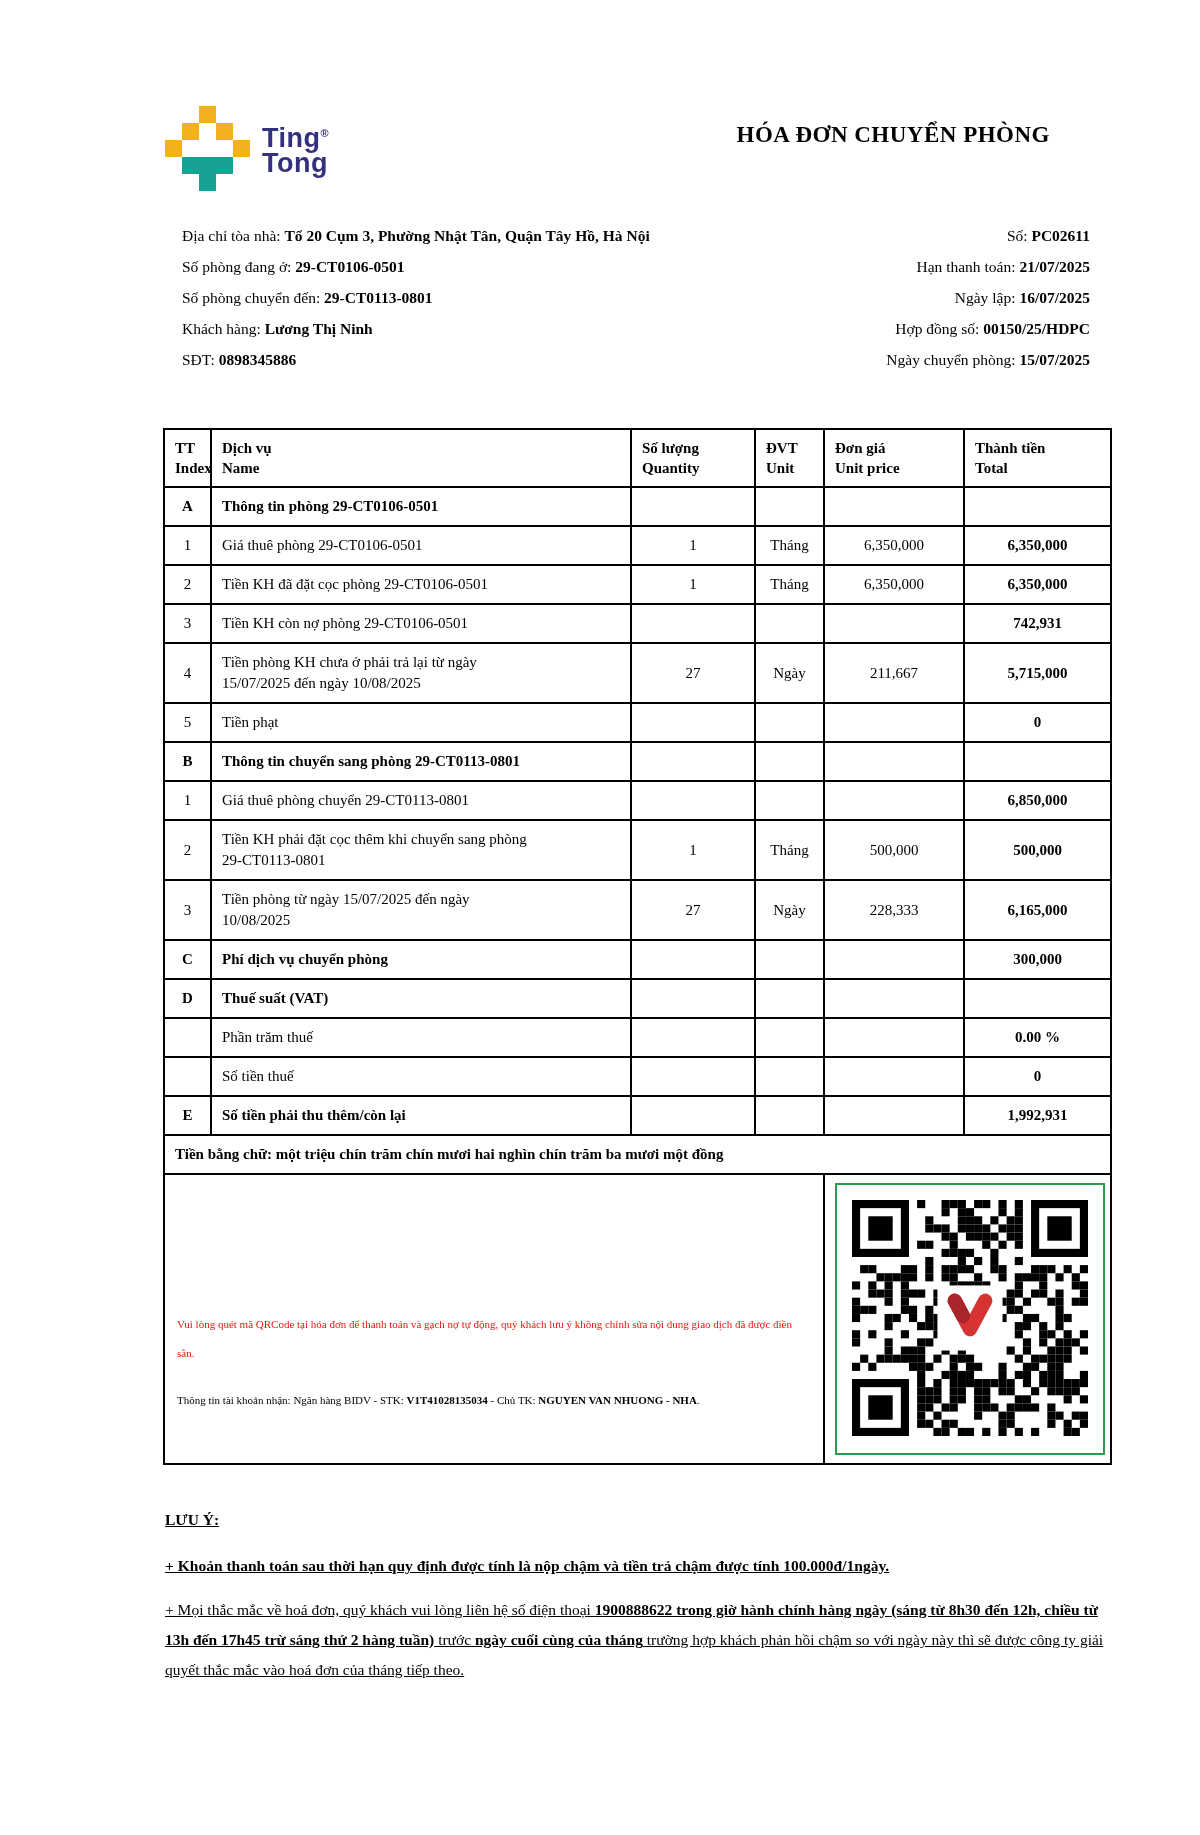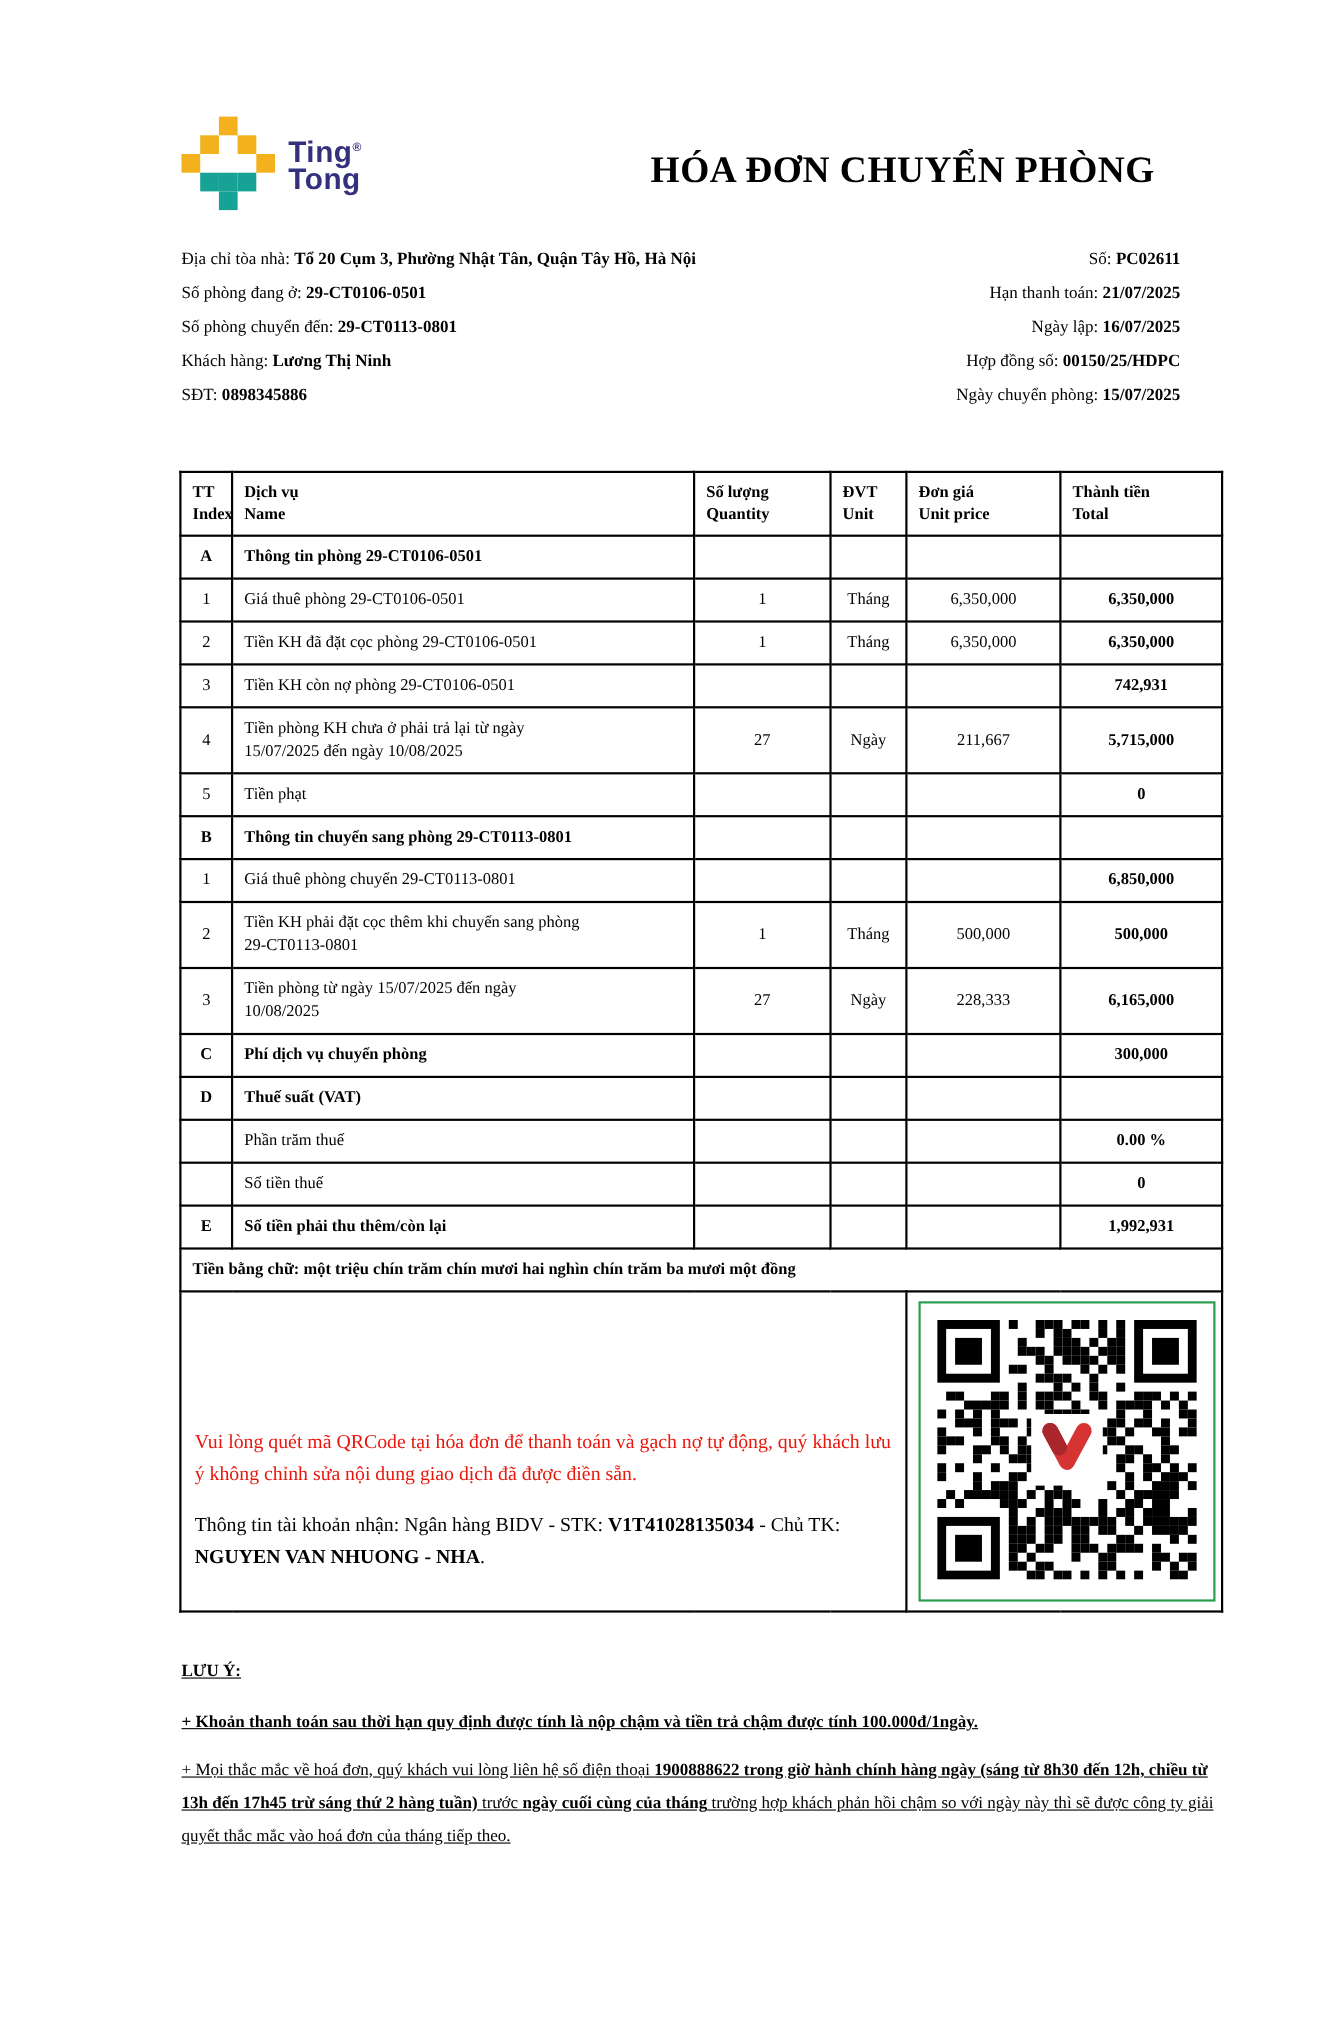--- a/index.html
+++ b/index.html
@@ -19,44 +19,44 @@
   .px{width:17px;height:17px;}
   .px.y{background:var(--yellow);}
   .px.t{background:var(--teal);}
   .brand-name{
     font-family:"Liberation Sans","DejaVu Sans",sans-serif;font-weight:bold;
     font-size:27px;line-height:25px;color:var(--navy);letter-spacing:0.5px;
   }
   .brand-name sup{font-size:11px;}
   
   .doc-title{
-    position:absolute;top:136px;right:120px;
-    font-size:34px;font-weight:bold;letter-spacing:0.5px;
+    position:absolute;top:122px;right:120px;
+    font-size:23px;font-weight:bold;letter-spacing:0.5px;
   }
   .info{
     position:absolute;top:220px;left:135px;width:925px;
-    display:flex;justify-content:flex-start;font-size:15.5px;
+    display:flex;justify-content:flex-end;font-size:15.5px;
   }
   .info-col{line-height:31px;}
   .info-col.left{width:468px;text-align:left;}
   .info-col.right{width:440px;text-align:right;}
   
   .table-wrap{position:absolute;top:428px;left:133px;width:947px;}
   table.inv{border-collapse:collapse;table-layout:fixed;width:947px;font-size:15px;}
   table.inv th,table.inv td{border:2px solid #000;padding:8px 10px;line-height:21px;vertical-align:middle;}
   table.inv th{font-weight:bold;text-align:left;line-height:20px;}
   th.c,td.tt,td.qty,td.unit{text-align:center;}
   td.price,td.total{text-align:center;}
   td.total{font-weight:bold;}
   td.name{white-space:pre-line;}
   tr.section td{font-weight:bold;}
   td.words{font-weight:bold;}
   
   td.qr-text{vertical-align:top;}
-  .qr-text-inner{padding:86px 2px 0 2px;font-size:18px;line-height:29px;}
+  .qr-text-inner{padding:86px 2px 0 2px;font-size:11px;line-height:29px;}
   .note-red{color:var(--red);}
   .account{margin-top:18px;}
   td.qr-cell{text-align:center;vertical-align:middle;padding:4px;}
   .qr-frame{
     display:inline-block;border:2px solid var(--green);background:#fff;
     padding:15px 15px 11px 15px;
   }
   
   .footer{position:absolute;top:1505px;left:135px;width:945px;font-size:15.5px;line-height:30px;text-decoration:underline;}
   .footer .heading{font-weight:bold;margin-bottom:16px;}

